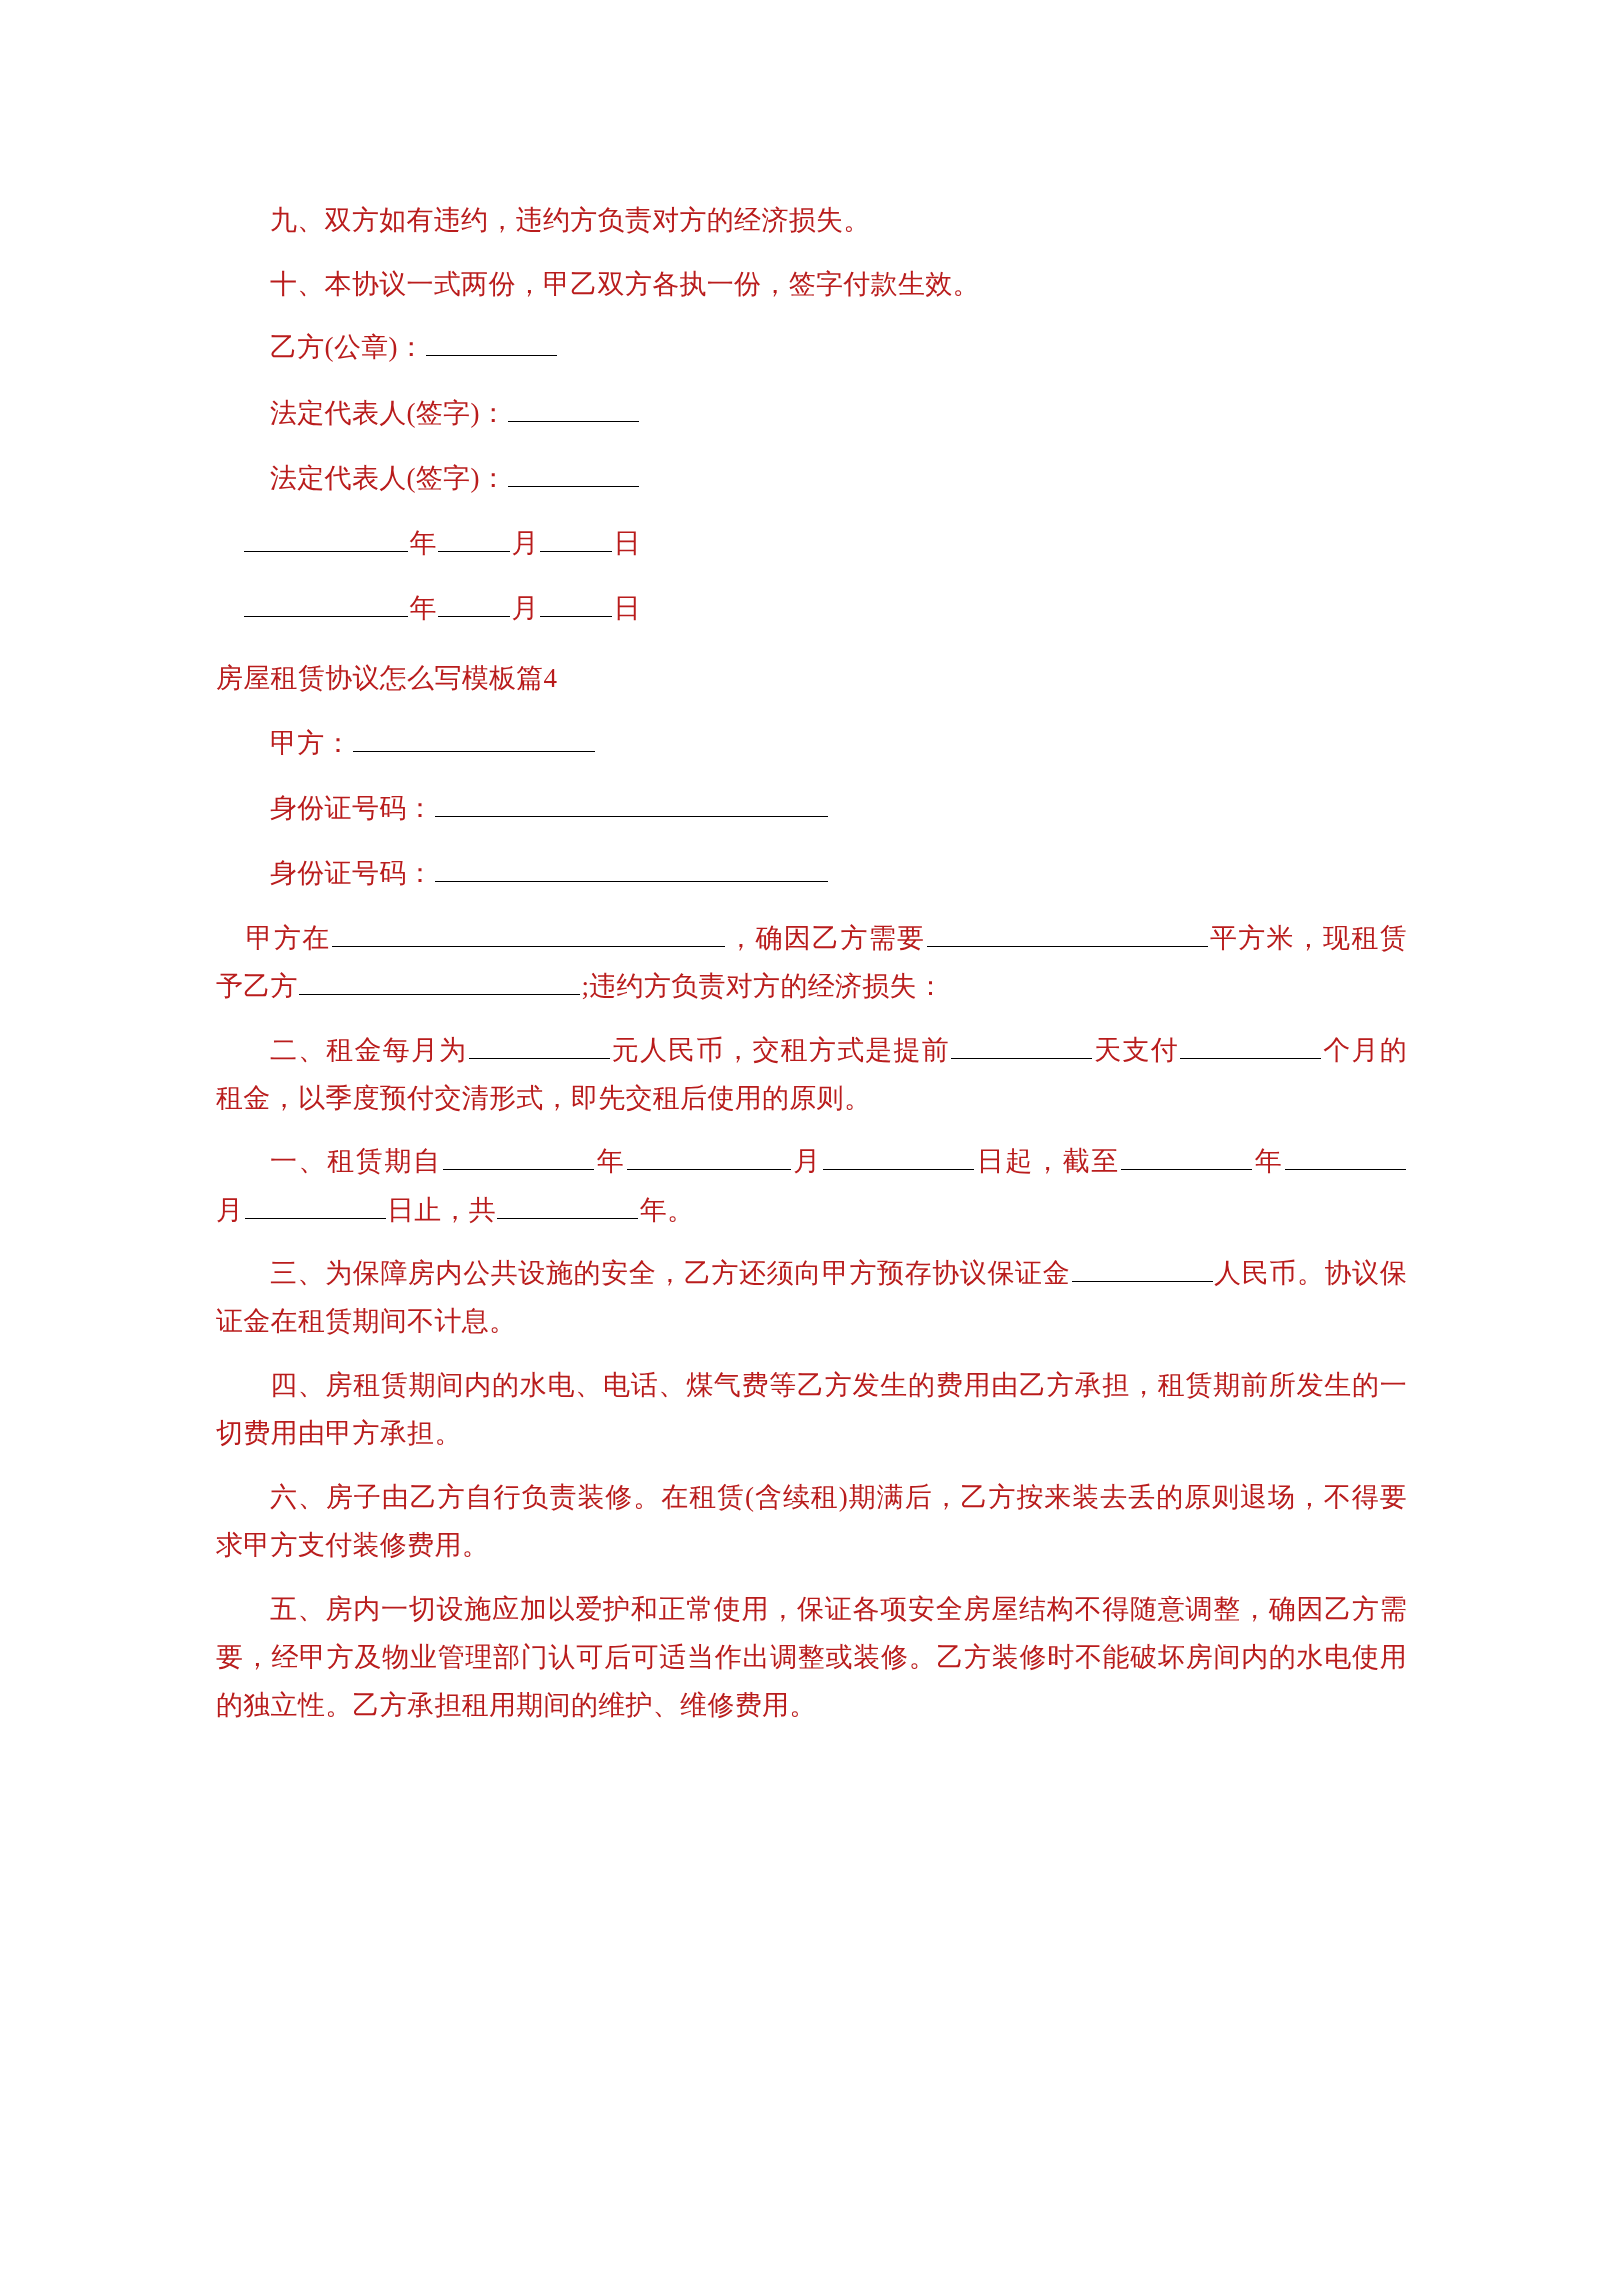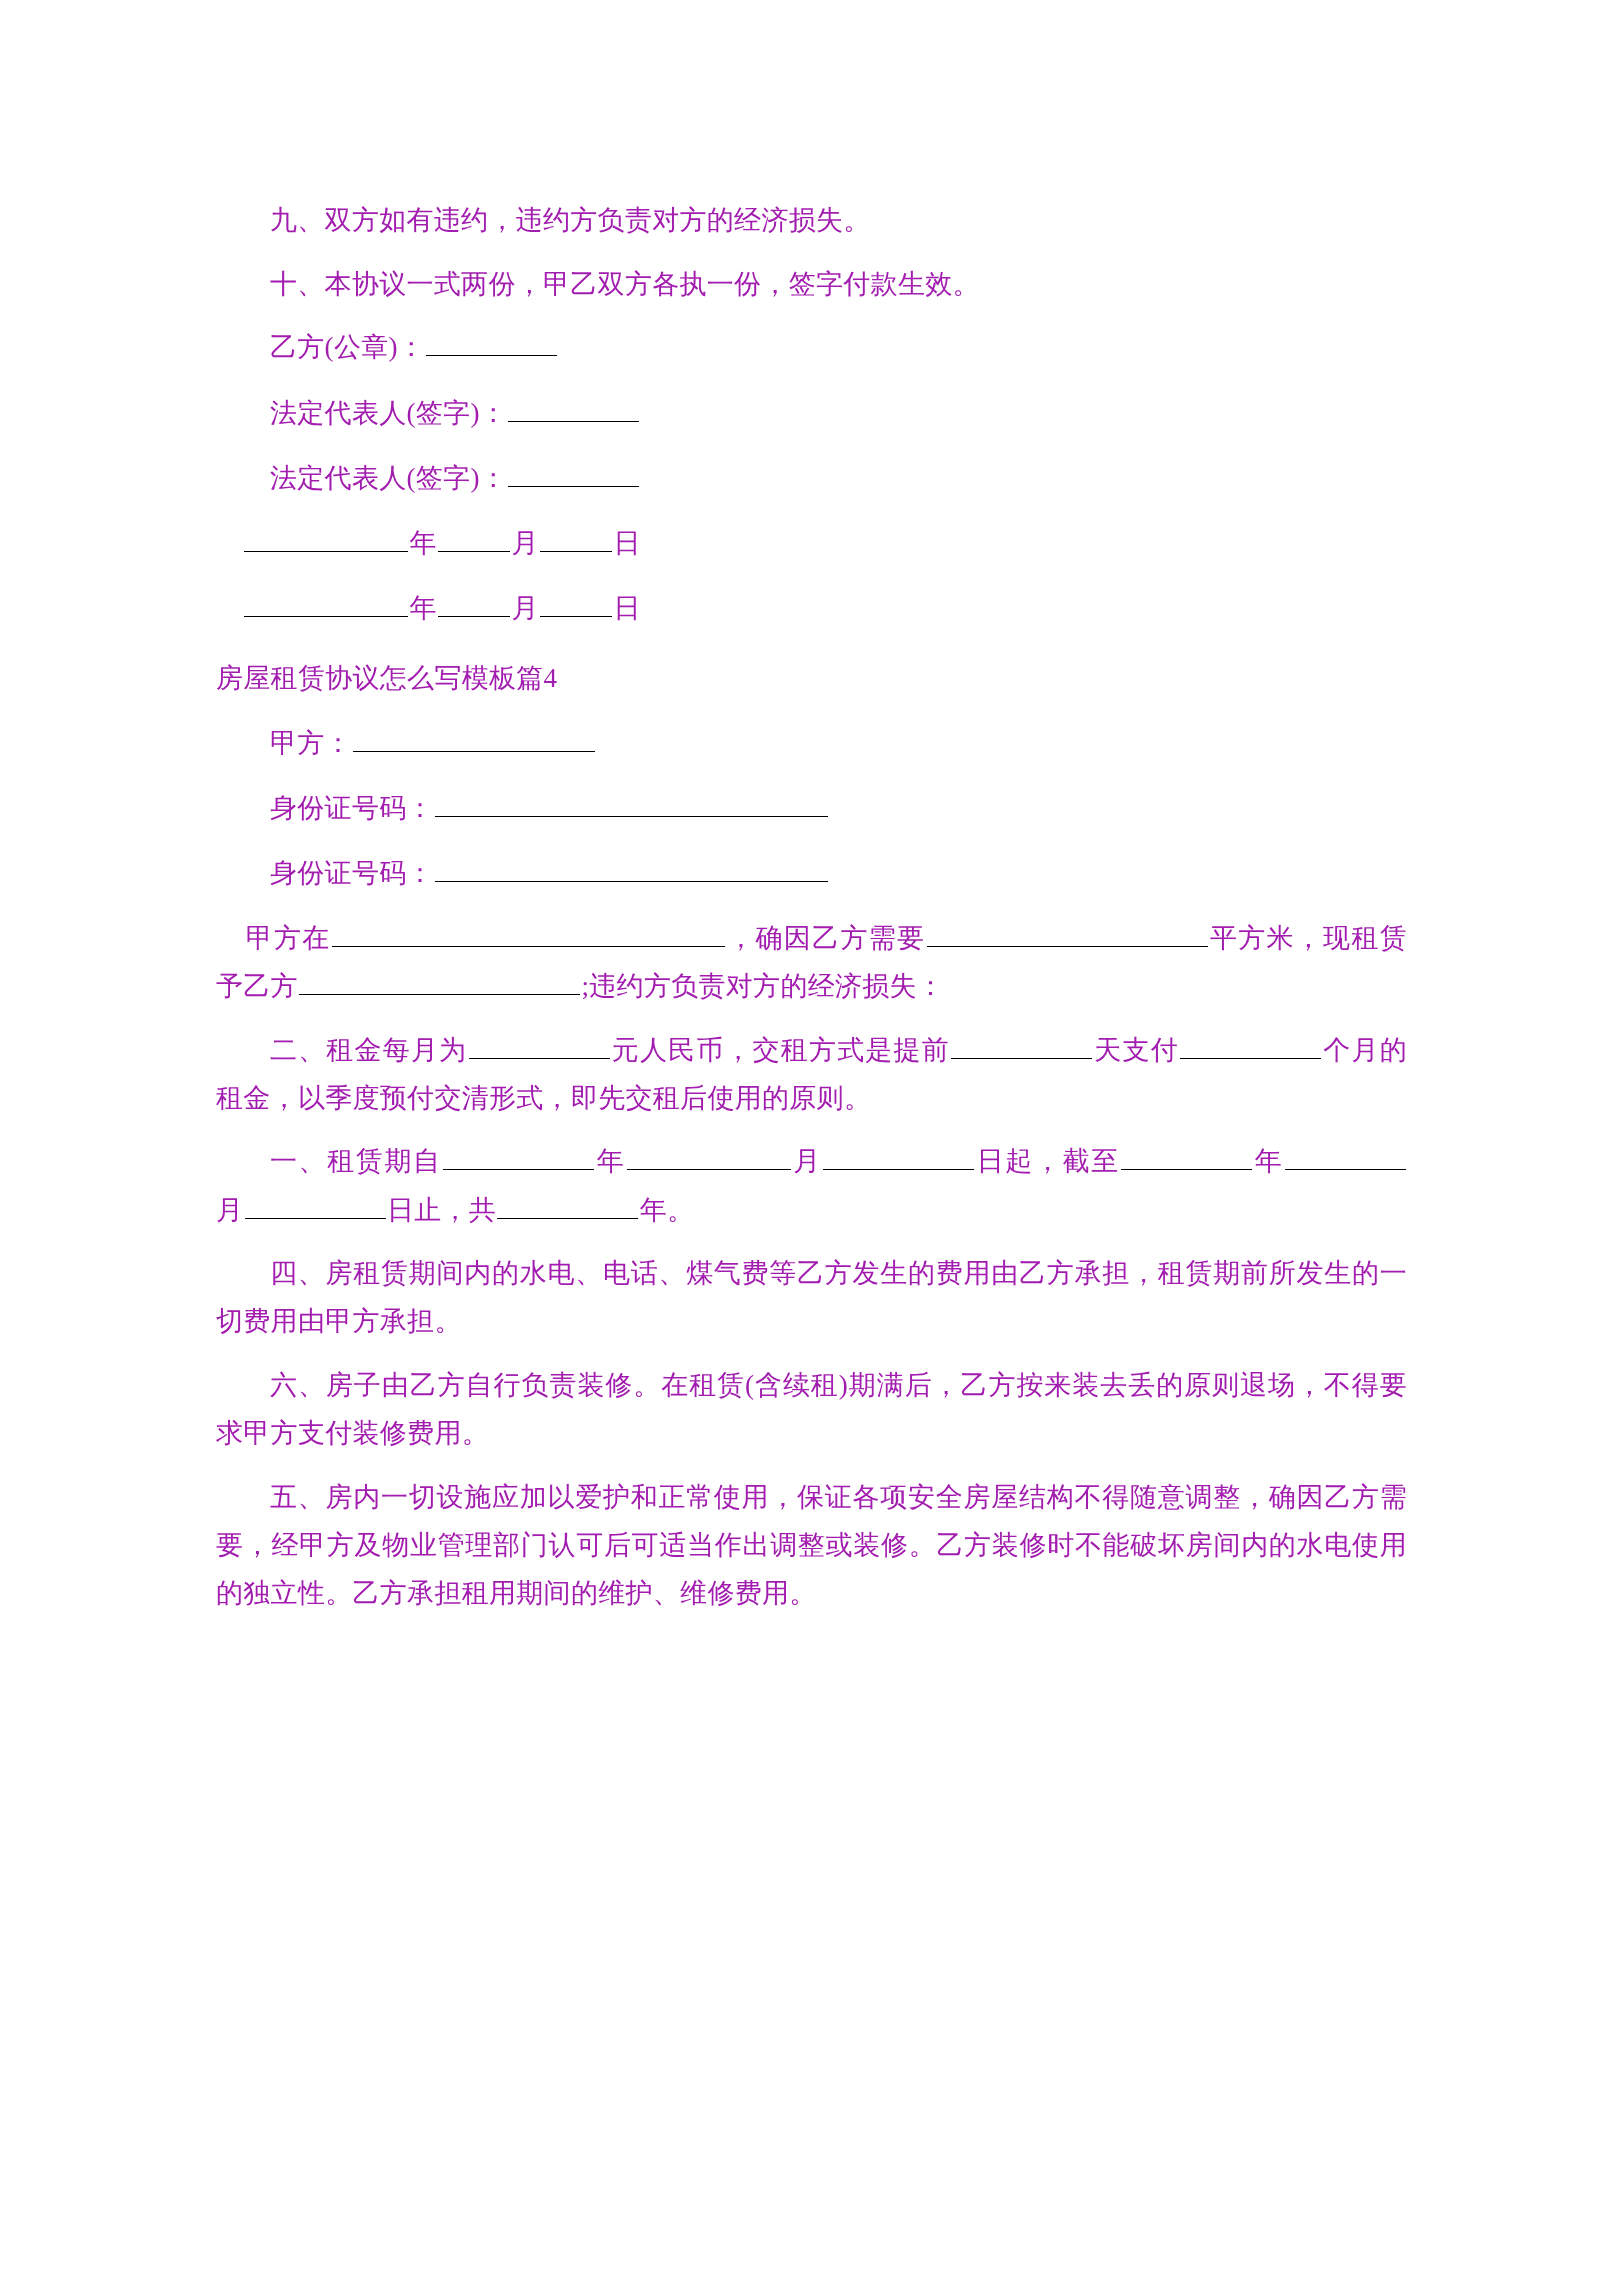--- a/index.html
+++ b/index.html
@@ -15,21 +15,21 @@
     height: 2295px;
     background: #ffffff;
     margin: 0 auto;
     position: relative;
     box-sizing: border-box;
     padding: 196px 216px 196px 216px;
   }
   .doc {
     font-size: 27px;
     line-height: 1.78;
-    color: #a21caf;
+    color: #b91c1c;
     letter-spacing: 0.3px;
   }
   p {
     margin: 0 0 15.7px 0;
     text-align: justify;
     text-justify: inter-ideograph;
   }
   .indent {
     text-indent: 2em;
   }
@@ -118,20 +118,23 @@
     </p>
 
     <p class="indent">
       <span>二、租金每月为</span><span class="blank b-215"></span><span>元人民币，交租方式是提前</span><span class="blank b-215"></span><span>天支付</span><span class="blank b-215"></span><span>个月的租金，以季度预付交清形式，即先交租后使用的原则。</span>
     </p>
 
     <p class="indent">
       <span>一、租赁期自</span><span class="blank b-230"></span><span>年</span><span class="blank b-250"></span><span>月</span><span class="blank b-230"></span><span>日起，截至</span><span class="blank b-200"></span><span>年</span><span class="blank b-185"></span><span>月</span><span class="blank b-215"></span><span>日止，共</span><span class="blank b-215"></span><span>年。</span>
     </p>
 
+    <p class="indent">
+      <span>三、为保障房内公共设施的安全，乙方还须向甲方预存协议保证金</span><span class="blank b-215"></span><span>人民币。协议保证金在租赁期间不计息。</span>
+    </p>
 
     <p class="indent">四、房租赁期间内的水电、电话、煤气费等乙方发生的费用由乙方承担，租赁期前所发生的一切费用由甲方承担。</p>
 
     <p class="indent">六、房子由乙方自行负责装修。在租赁(含续租)期满后，乙方按来装去丢的原则退场，不得要求甲方支付装修费用。</p>
 
     <p class="indent">五、房内一切设施应加以爱护和正常使用，保证各项安全房屋结构不得随意调整，确因乙方需要，经甲方及物业管理部门认可后可适当作出调整或装修。乙方装修时不能破坏房间内的水电使用的独立性。乙方承担租用期间的维护、维修费用。</p>
 
   </div>
 </div>
 

